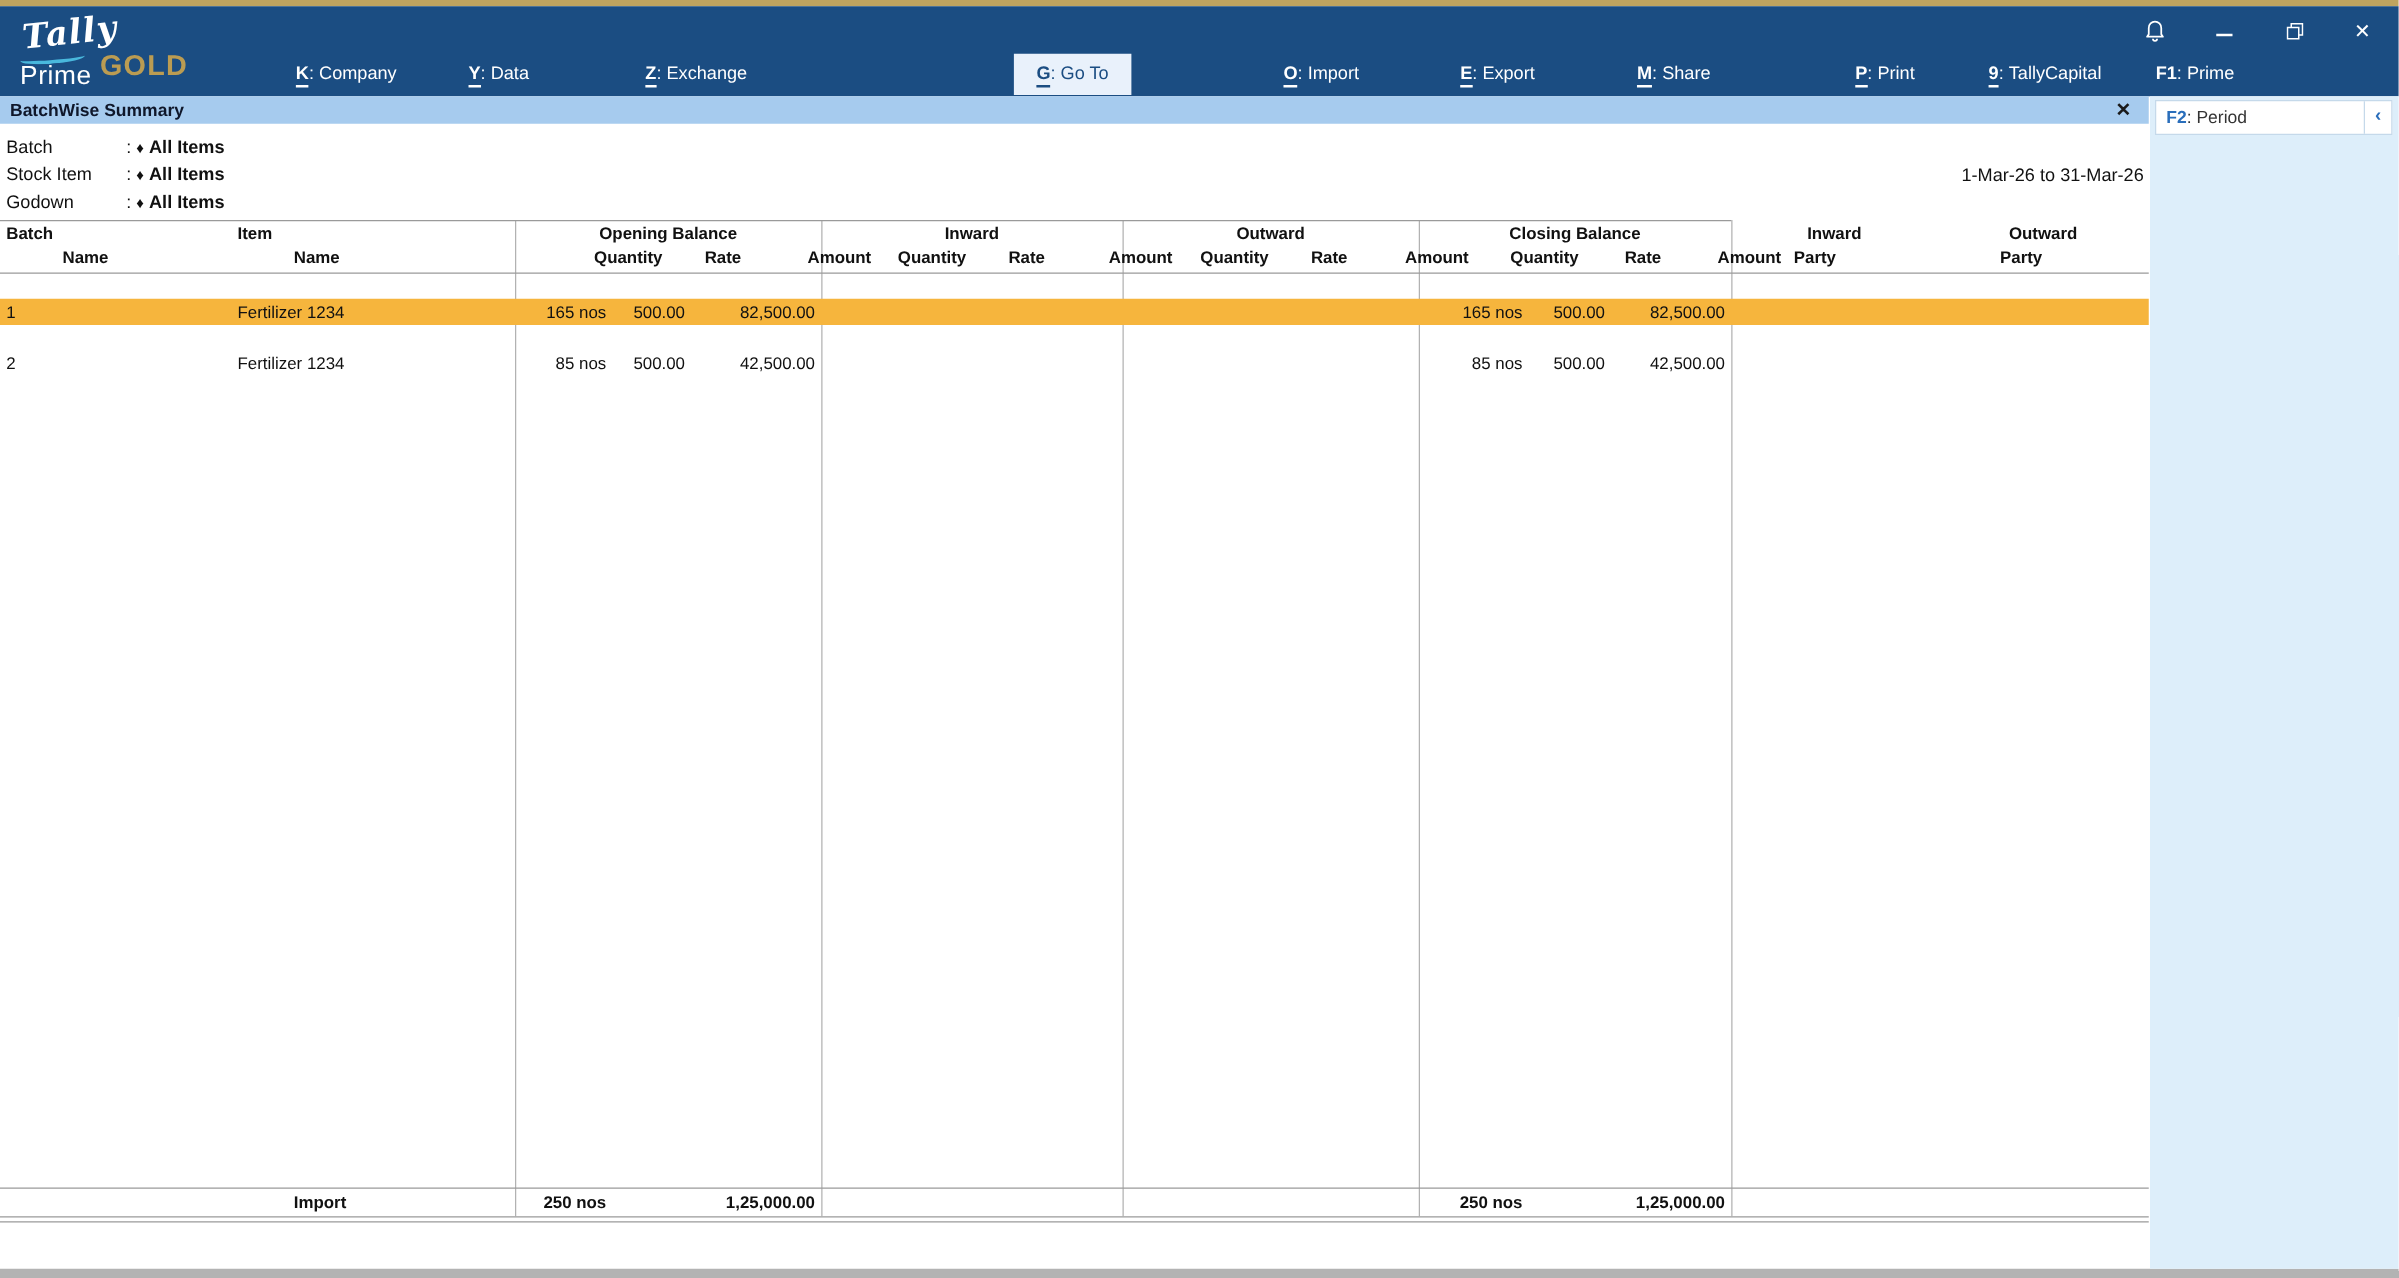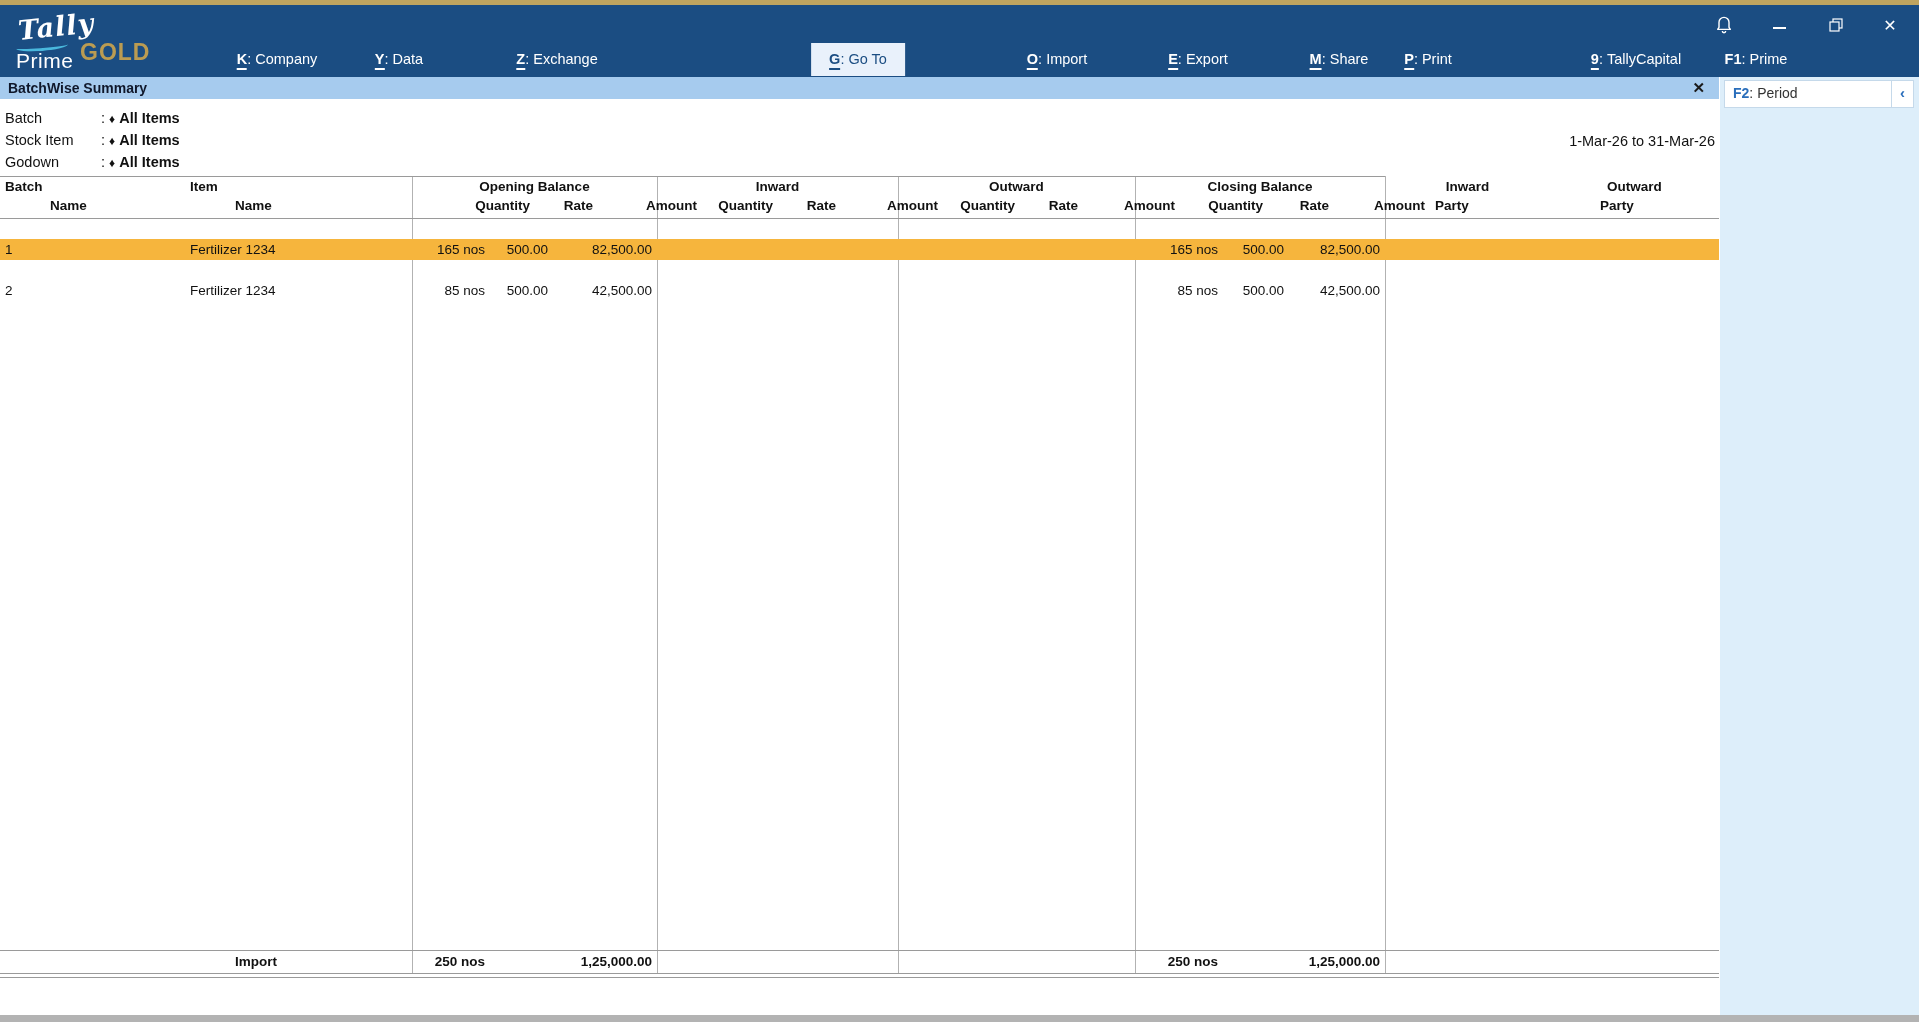--- a/index.html
+++ b/index.html
@@ -96,21 +96,21 @@
     <span class="logo-edition">GOLD</span>
   </div>
 
   <div class="menu-item" style="left:277px"><span class="mkey">K</span><span>:</span>&nbsp;<span>Company</span></div>
   <div class="menu-item" style="left:399px"><span class="mkey">Y</span><span>:</span>&nbsp;<span>Data</span></div>
   <div class="menu-item" style="left:557px"><span class="mkey">Z</span><span>:</span>&nbsp;<span>Exchange</span></div>
   <div class="menu-item selected" style="left:858px"><span class="mkey">G</span><span>:</span>&nbsp;<span>Go To</span></div>
   <div class="menu-item" style="left:1057px"><span class="mkey">O</span><span>:</span>&nbsp;<span>Import</span></div>
   <div class="menu-item" style="left:1198px"><span class="mkey">E</span><span>:</span>&nbsp;<span>Export</span></div>
   <div class="menu-item" style="left:1339px"><span class="mkey">M</span><span>:</span>&nbsp;<span>Share</span></div>
-  <div class="menu-item" style="left:1428px"><span class="mkey">P</span><span>:</span>&nbsp;<span>Print</span></div>
+  <div class="menu-item" style="left:1508px"><span class="mkey">P</span><span>:</span>&nbsp;<span>Print</span></div>
   <div class="menu-item" style="left:1636px"><span class="mkey">9</span><span>:</span>&nbsp;<span>TallyCapital</span></div>
   <div class="menu-item" style="left:1756px"><span style="font-weight:bold">F1</span><span>:</span>&nbsp;<span>Prime</span></div>
 
   <div class="win-controls">
     <div class="win-btn bell">
       <svg width="20" height="22" viewBox="0 0 24 24" fill="none" stroke="#ffffff" stroke-width="1.7">
         <path d="M6 16v-6a6 6 0 0 1 12 0v6l1.6 2.4H4.4z" stroke-linejoin="round"></path>
         <path d="M10 20.5a2 2 0 0 0 4 0"></path>
       </svg>
     </div>

